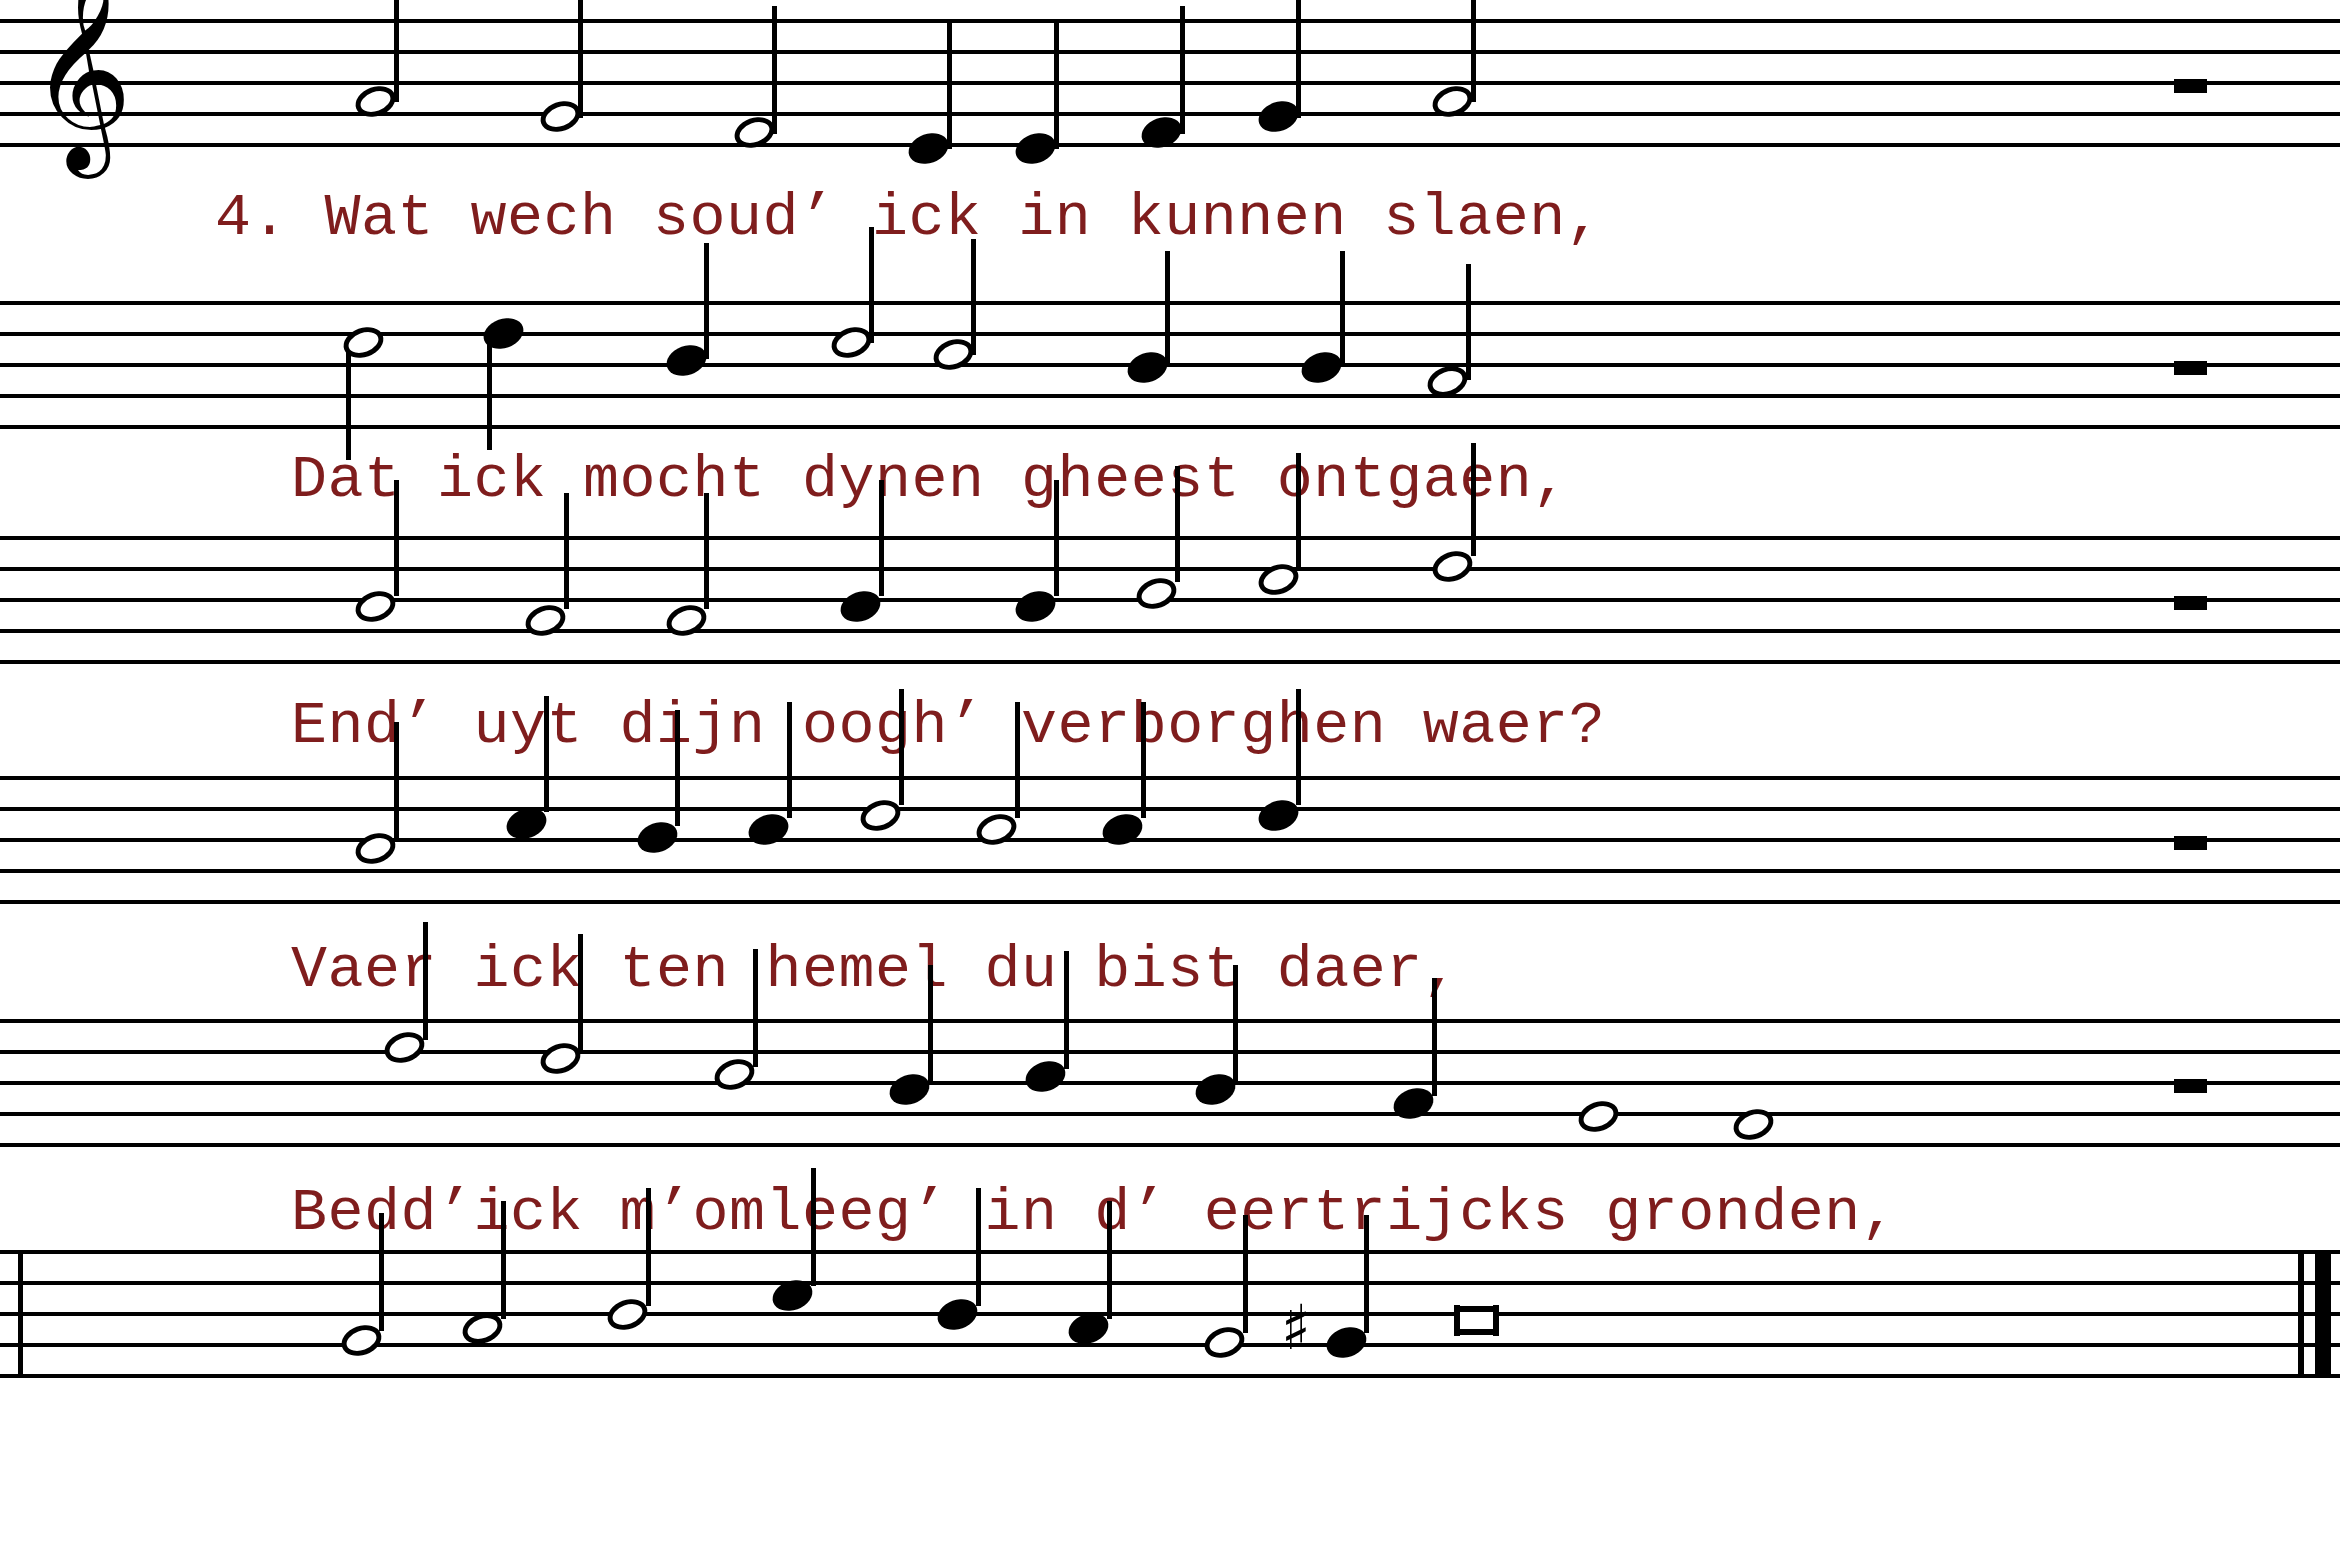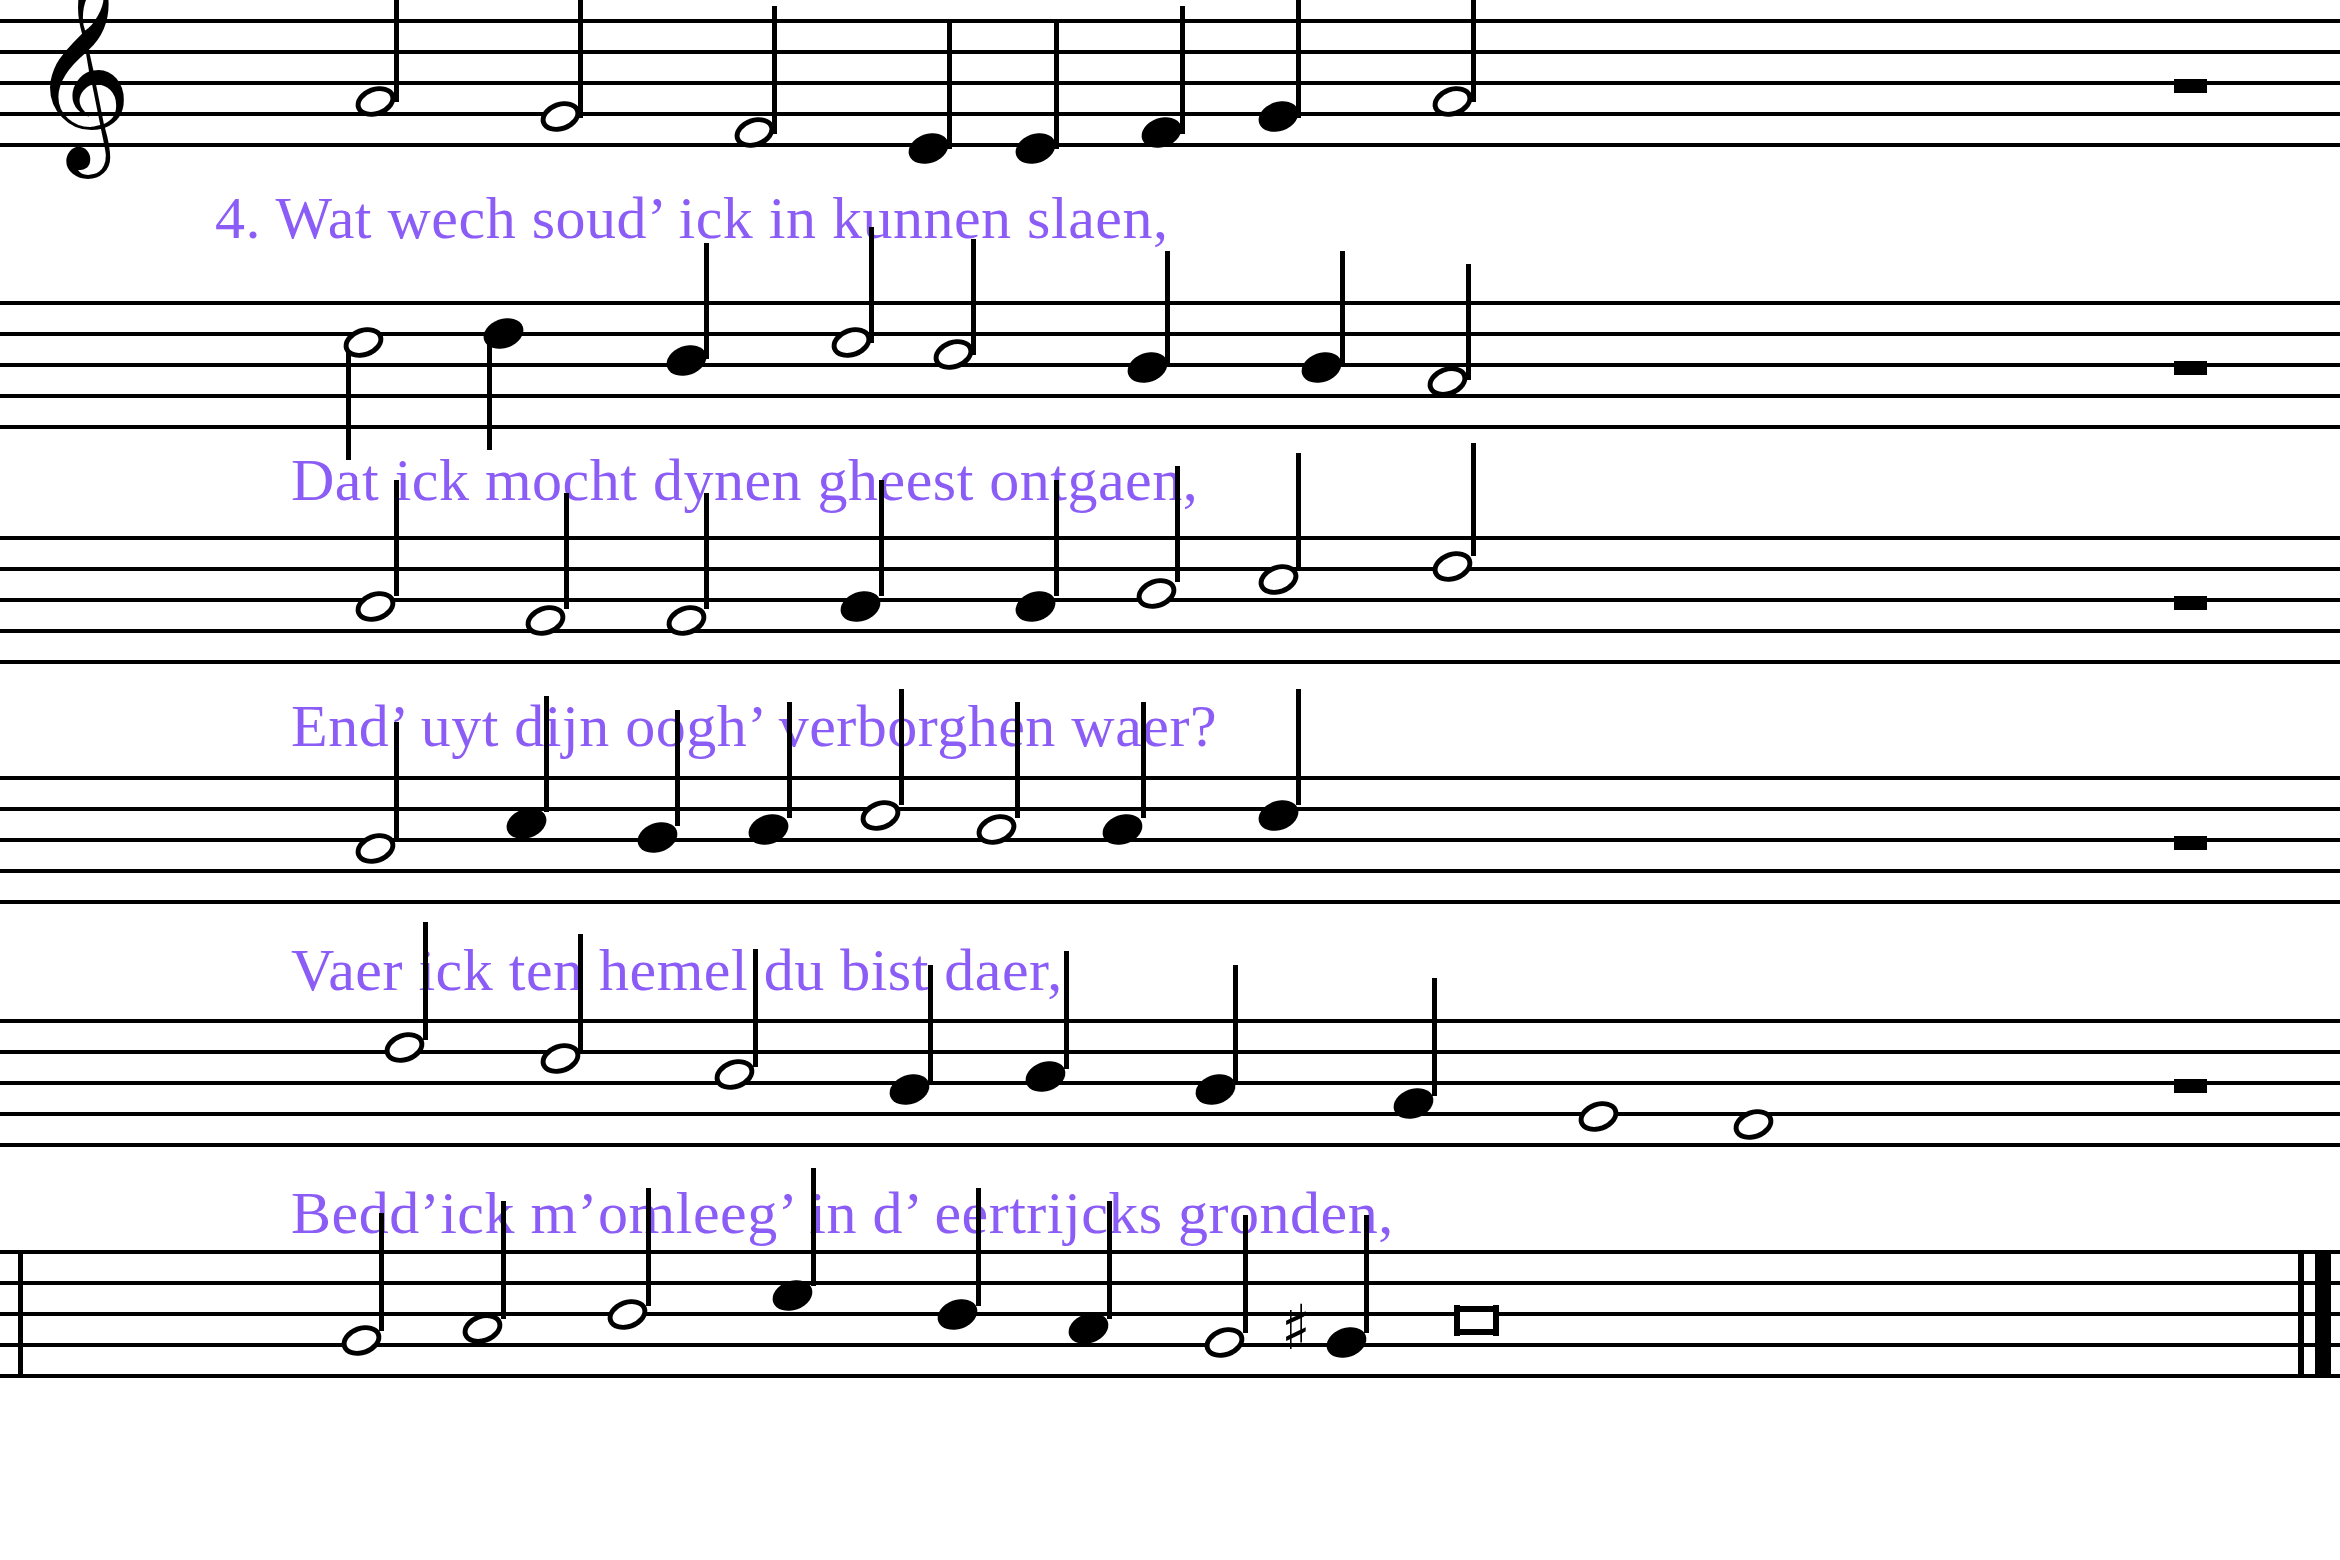--- a/index.html
+++ b/index.html
@@ -110,23 +110,23 @@
   }
   .clef {
     position: absolute;
     font-size: 175px;
     line-height: 1;
     font-family: "DejaVu Sans", serif;
     color: #000;
   }
   .lyric {
     position: absolute;
-    font-family: Liberation Serif, serif;
+    font-family: Liberation Mono, monospace;
     font-size: 60px;
-    color: #8b5cf6;
+    color: #7f1d1d;
     white-space: nowrap;
     letter-spacing: 0.5px;
   }
 </style>
 </head>
 <body>
 
 <div id="sheet">
 
   <div class="system" style="top:19.4px;">

